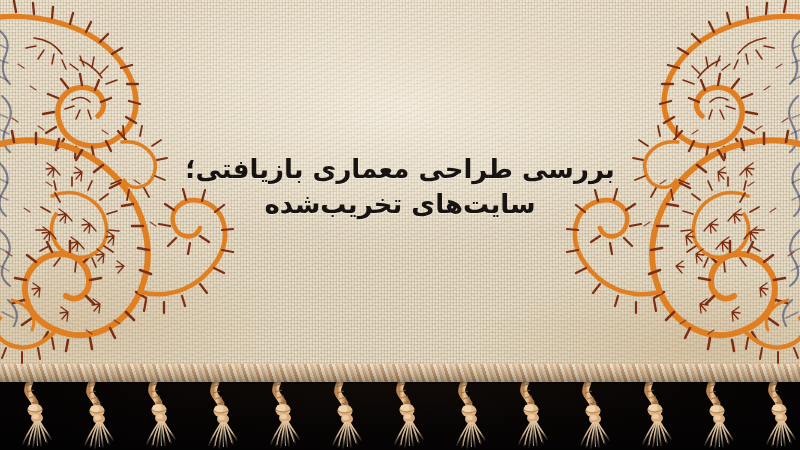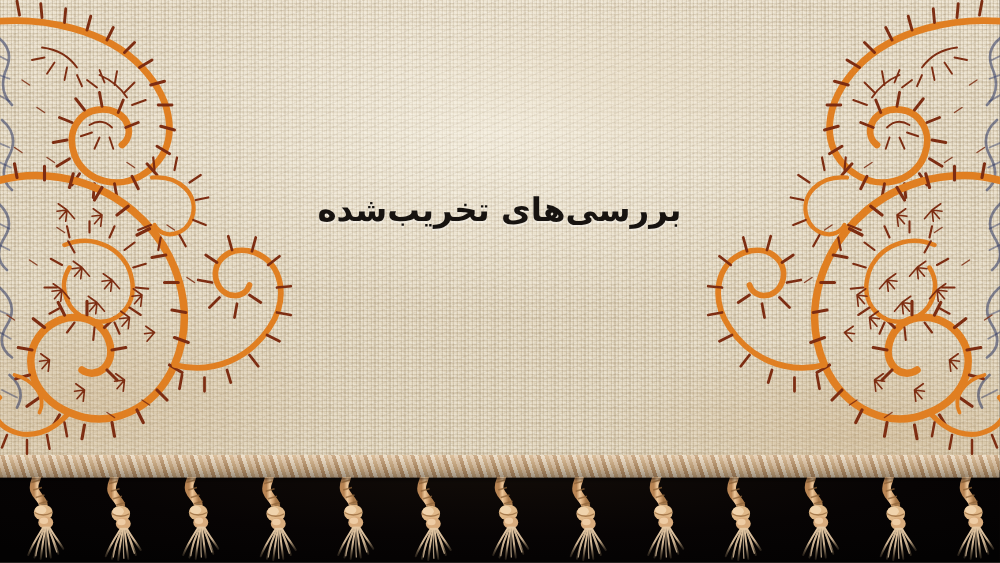--- a/index.html
+++ b/index.html
@@ -292,21 +292,22 @@
         <g stroke="#7d2d12" stroke-width="1.15" opacity=".85">
           <path d="M24 64 l6 4 M36 86 l6 4 M18 118 l6 4 M30 208 l6 4 M12 252 l6 4
                    M44 126 l6 4 M108 130 l6 4 M140 180 l6 4 M156 222 l6 4 M120 320 l6 4
                    M92 330 l6 4 M52 182 l6 4"></path>
         </g>
       </g>
     </svg>
   </div>
 
   <div id="title-block">
-    <span class="title-line">بررسی‌های تخریب‌شده</span>
+    <span class="title-line">بررسی طراحی معماری بازیافتی؛</span>
+    <span class="title-line">سایت‌های تخریب‌شده</span>
   </div>
 
   <div id="selvedge"></div>
 
   <div id="fringe">
     <svg viewBox="0 0 800 74" preserveAspectRatio="none" aria-hidden="true">
       <defs>
         <linearGradient id="cord" x1="0" y1="0" x2="1" y2="0">
           <stop offset="0" stop-color="#b88453"></stop>
           <stop offset=".35" stop-color="#edc79a"></stop>

